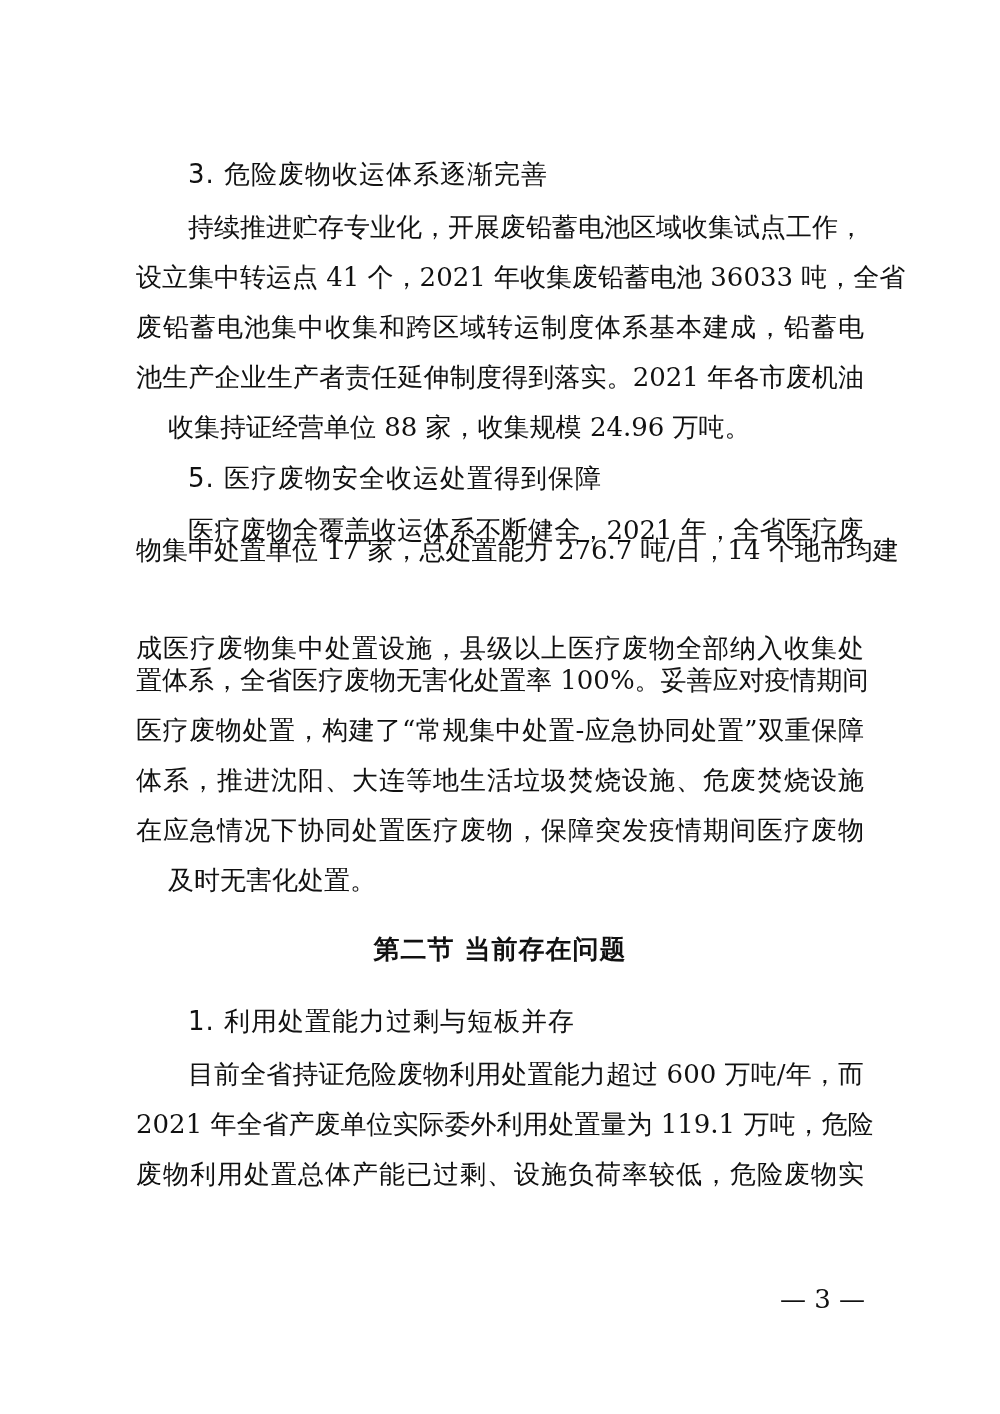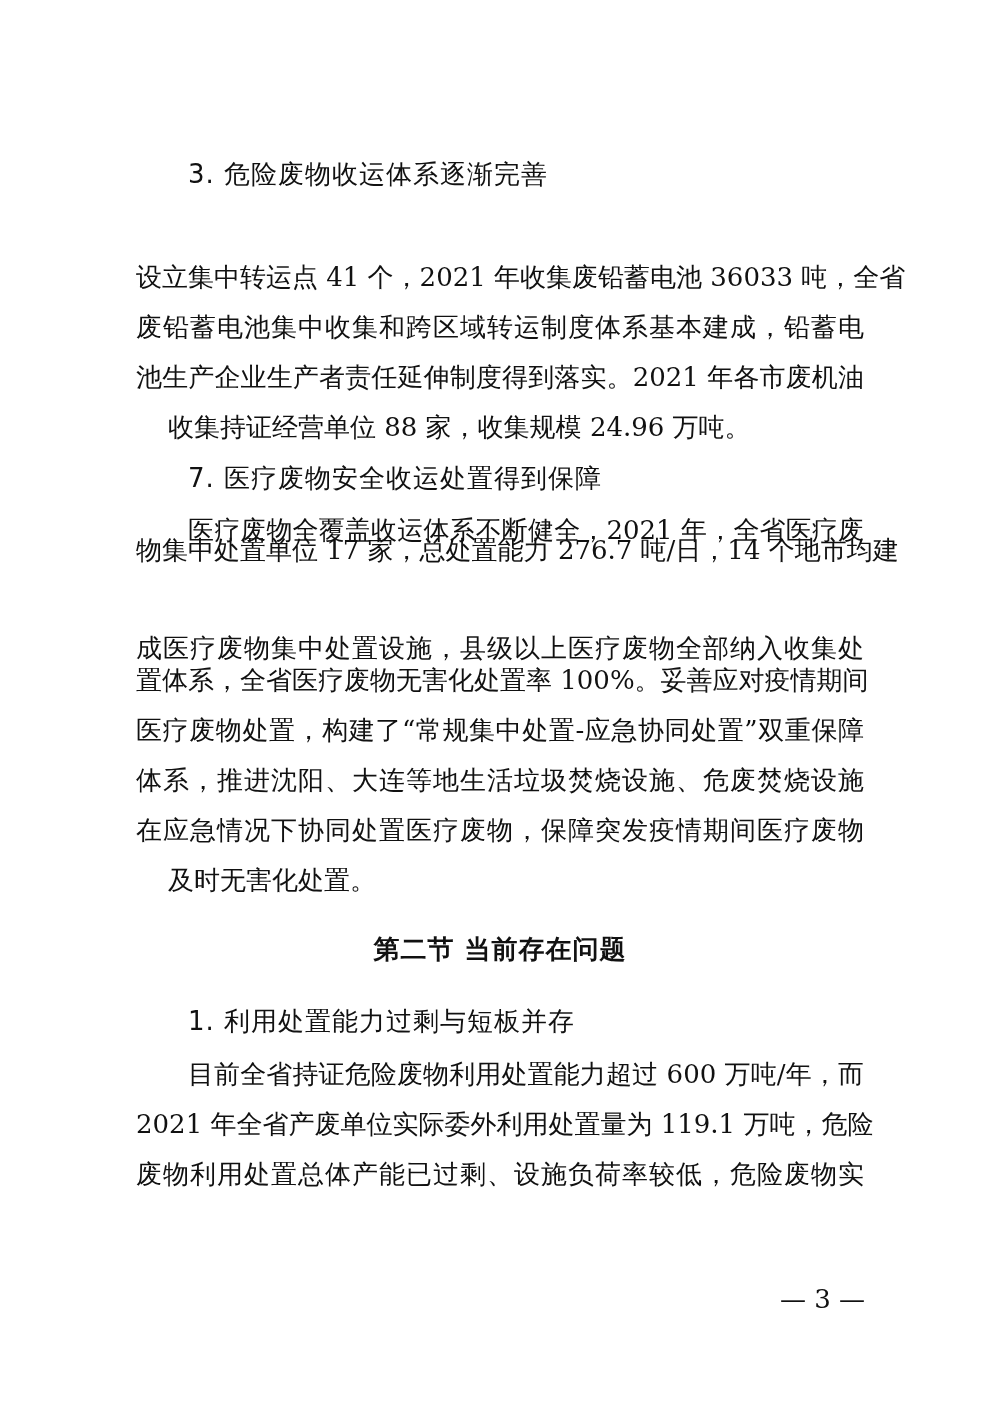--- a/index.html
+++ b/index.html
@@ -63,26 +63,27 @@
       white-space: nowrap;
       font-family: "DejaVu Serif", "Liberation Serif", serif;
     }
   </style>
 </head>
 <body>
 
 <div class="page">
 
   <div class="heading" style="top:158px;">3. 危险废物收运体系逐渐完善</div>
+  <div class="line indent" style="top:211px;">持续推进贮存专业化，开展废铅蓄电池区域收集试点工作，</div>
   <div class="line" style="top:261px;">设立集中转运点 41 个，2021 年收集废铅蓄电池 36033 吨，全省</div>
   <div class="line" style="top:311px;">废铅蓄电池集中收集和跨区域转运制度体系基本建成，铅蓄电</div>
   <div class="line" style="top:361px;">池生产企业生产者责任延伸制度得到落实。2021 年各市废机油</div>
   <div class="line last" style="top:411px;">收集持证经营单位 88 家，收集规模 24.96 万吨。</div>
 
-  <div class="heading" style="top:462px;">7. 医疗废物安全收运处置得到保障</div>
+  <div class="heading" style="top:462px;">5. 医疗废物安全收运处置得到保障</div>
   <div class="line indent" style="top:514px;">医疗废物全覆盖收运体系不断健全，2021 年，全省医疗废</div>
   <div class="line" style="top:534px;">物集中处置单位 17 家，总处置能力 276.7 吨/日，14 个地市均建</div>
   <div class="line" style="top:632px;">成医疗废物集中处置设施，县级以上医疗废物全部纳入收集处</div>
   <div class="line" style="top:664px;">置体系，全省医疗废物无害化处置率 100%。妥善应对疫情期间</div>
   <div class="line" style="top:714px;">医疗废物处置，构建了“常规集中处置-应急协同处置”双重保障</div>
   <div class="line" style="top:764px;">体系，推进沈阳、大连等地生活垃圾焚烧设施、危废焚烧设施</div>
   <div class="line" style="top:814px;">在应急情况下协同处置医疗废物，保障突发疫情期间医疗废物</div>
   <div class="line last" style="top:864px;">及时无害化处置。</div>
 
   <div class="section-title" style="top:933px;">第二节  当前存在问题</div>

